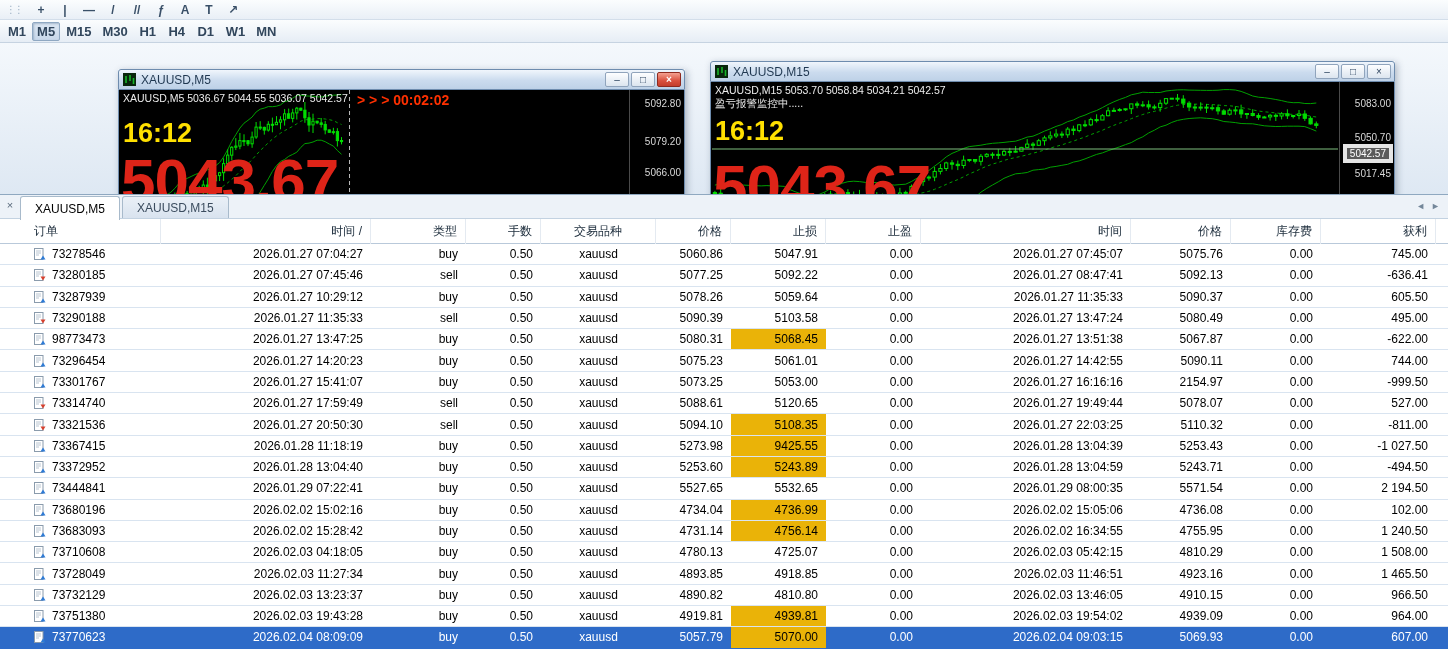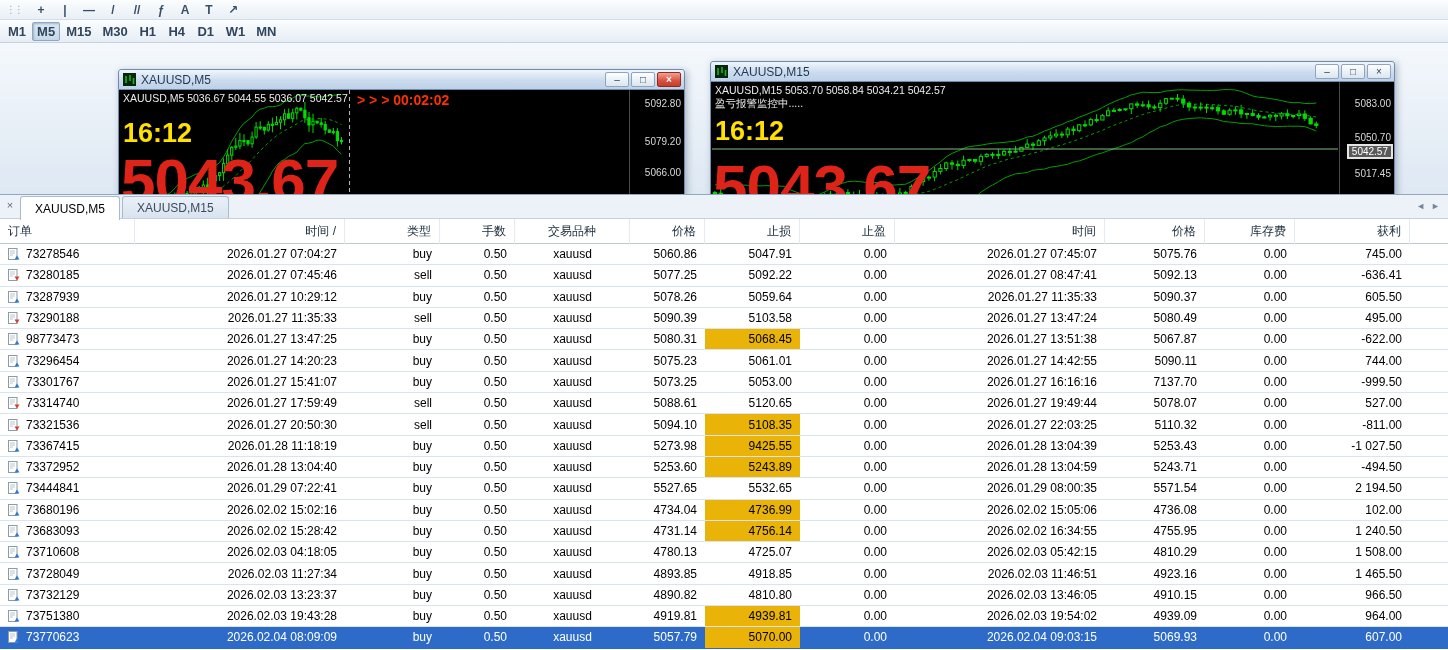--- a/index.html
+++ b/index.html
@@ -65,21 +65,21 @@
   .win-body {
     position:absolute; left:0; right:0; top:21px; bottom:0;
     background:#000; border:1px solid #6E8CAE; border-top:none; overflow:hidden;
   }
   .candles { position:absolute; left:1px; top:0; }
   .axis {
     position:absolute; top:0; right:0; bottom:0; width:55px;
     background:#000; border-left:1px solid #4A4A4A;
   }
   .axlabel { position:absolute; right:3px; font-size:10px; color:#D8D8D8; white-space:nowrap;margin-left:18px; }
-  .axlabel.boxed { background:#5A5A5A; color:#fff; padding:0 3px; border:2px solid #e5e5e5; right:1px; }
+  .axlabel.boxed { background:#5A5A5A; color:#fff; padding:0 3px; border:4px solid #e5e5e5; right:1px; }
   .ohlc { position:absolute; left:4px; top:2px; font-size:10.5px; color:#EDEDED; white-space:nowrap; }
   .alertline { position:absolute; left:4px; top:15px; font-size:10.5px; color:#EDEDED; white-space:nowrap; }
   .countdown { position:absolute; font-size:14px; font-weight:bold; color:#FF3000; white-space:nowrap; }
   .clock { position:absolute; left:4px; font-size:27px; font-weight:bold; color:#FFE000; line-height:1; }
   .bigprice {
     position:absolute; left:2px; font-size:62px; font-weight:bold; color:#DE2418;
     line-height:1; letter-spacing:-1px; white-space:nowrap;
   }
 
   
@@ -99,20 +99,21 @@
     border-radius:3px 3px 0 0; height:22px;
   }
   .tab.active { background:#fff; color:#000; height:24px; margin-bottom:-1px; }
   .tab-scrollers { position:absolute; right:8px; top:5px; display:flex; gap:6px; }
   .tab-scrollers span { font-size:9px; color:#74879A; line-height:12px; }
 
   .grid {
     display:grid;
     grid-template-columns:135px 210px 95px 75px 115px 75px 95px 95px 210px 100px 90px 115px 1fr;
     align-items:center;
+    padding-left:26px;
   }
   .thead { height:25px; border-bottom:1px solid #B9C9DA; background:#fff; }
   .th {
     font-size:12px; color:#20303F; height:25px; display:flex; align-items:center;
     border-right:1px solid #E4EAF1; padding:0 8px;
   }
   .tbody { flex:1; overflow:hidden; }
   .tr { height:21.3px; border-bottom:1px solid #D9E4F0; background:#fff; }
   .tr.sel { background:#2E6BC8; color:#fff; border-bottom-color:#2E6BC8; }
   .td { font-size:12px; padding:0 8px; white-space:nowrap; overflow:hidden; height:100%; display:flex; align-items:center; }
@@ -716,21 +717,21 @@
             <span class="order-num">73301767</span>
           </div>
           <div class="td a-right">2026.01.27 15:41:07</div>
           <div class="td a-right">buy</div>
           <div class="td a-right">0.50</div>
           <div class="td a-center">xauusd</div>
           <div class="td a-right">5073.25</div>
           <div class="td a-right">5053.00</div>
           <div class="td a-right">0.00</div>
           <div class="td a-right">2026.01.27 16:16:16</div>
-          <div class="td a-right">7137.70</div>
+          <div class="td a-right">2154.97</div>
           <div class="td a-right">0.00</div>
           <div class="td a-right">-999.50</div>
           <div class="td"></div>
         </div>
         <div class="tr grid">
           <div class="td a-left">
             <svg width="12" height="12" viewBox="0 0 12 12" style="flex:none">
               <rect x="0.5" y="0.5" width="8.5" height="11" fill="#FFFFFF" stroke="#8A9BAC"></rect>
               <path d="M2 3 h5 M2 5 h5 M2 7 h3" stroke="#B9C5D1" stroke-width="1"></path>
               <path d="M6.5 11.5 L11.5 11.5 L9 7.5 Z" transform="rotate(180 9 9.5)" fill="#D6402E"></path>

